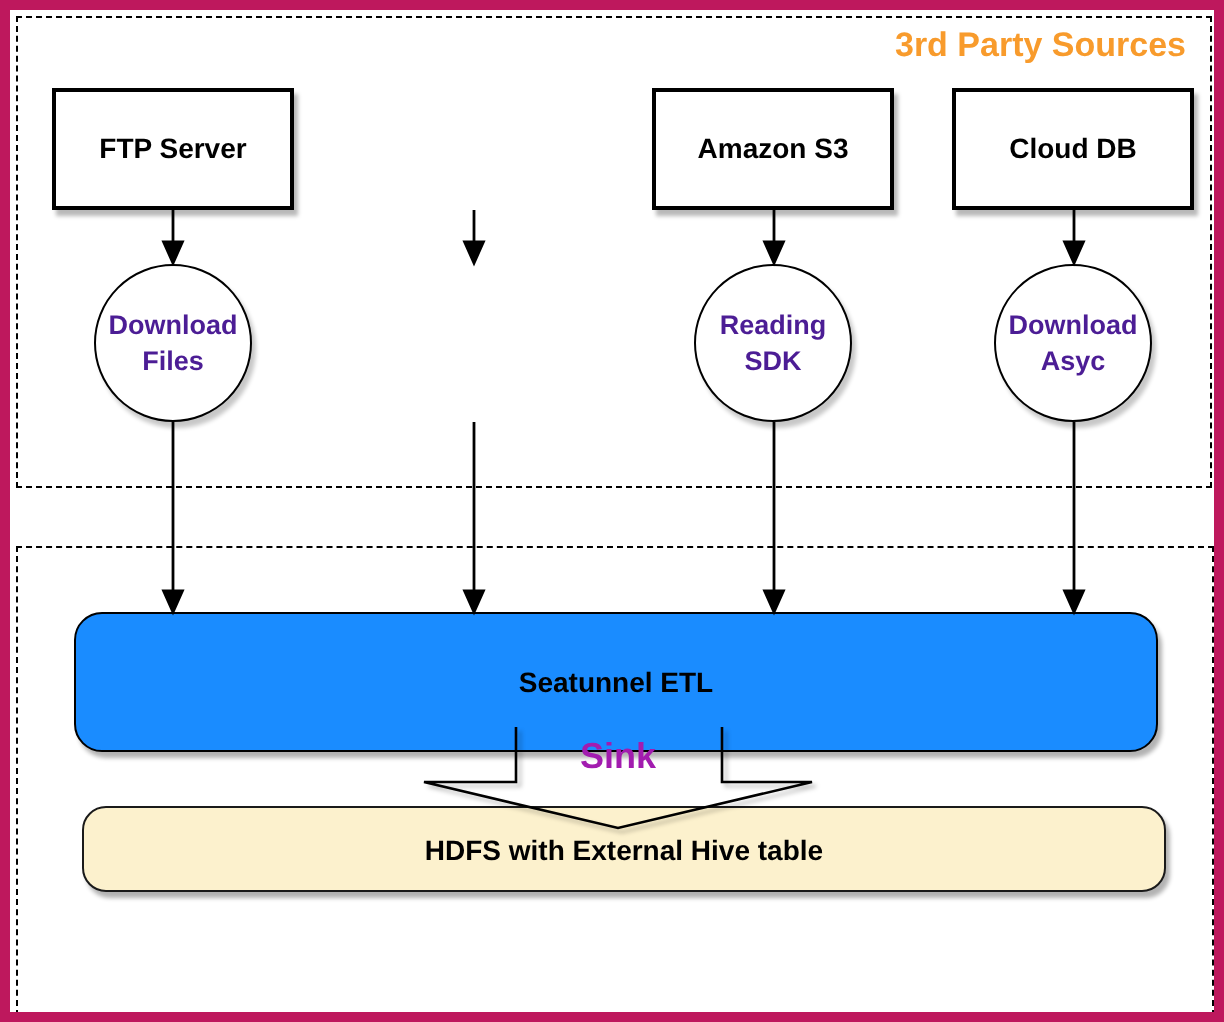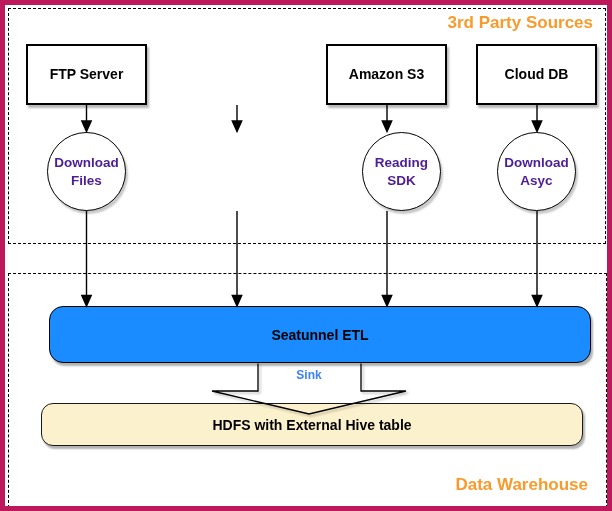--- a/index.html
+++ b/index.html
@@ -70,40 +70,39 @@
     justify-content: center;
     text-align: center;
     font-size: 13.5px;
     font-weight: 700;
     line-height: 1.3;
     color: #4c1d95;
     padding: 4px;
   }
   .method-circle.c0 { left: 42px; }
   .method-circle.c1 { left: 192px; }
-  .method-circle.c2 { left: 357px; text-align: center; }
+  .method-circle.c2 { left: 342px; text-align: center; }
   .method-circle.c3 { left: 492px; }
 
   .etl-box {
     position: absolute;
     left: 32px;
     top: 301px;
     width: 542px;
-    height: 57px;
+    height: 70px;
     background: var(--etl-blue, #1A8CFF);
     border: 1.5px solid #000;
     border-radius: 14px;
     box-shadow: 2px 3px 2px rgba(0,0,0,0.3);
     display: flex;
     align-items: center;
     justify-content: center;
     font-size: 14px;
     font-weight: 700;
     color: #000;
-    margin-left: 12px;
   }
 
   .hdfs-box {
     position: absolute;
     left: 36px;
     top: 398px;
     width: 542px;
     height: 43px;
     background: var(--hdfs-cream, #FCF1CD);
     border: 1.5px solid #1a1a1a;
@@ -116,23 +115,23 @@
     font-weight: 700;
     color: #000;
   }
 
   .sink-label {
     position: absolute;
     left: 254px;
     top: 363px;
     width: 100px;
     text-align: center;
-    font-size: 12px;
+    font-size: 18px;
     font-weight: 700;
-    color: #3b82f6;
+    color: #a21caf;
     z-index: 7;
   }
 
   svg.overlay {
     position: absolute;
     left: 0; top: 0;
     width: 612px;
     height: 511px;
     z-index: 6;
     pointer-events: none;
@@ -141,21 +140,20 @@
 </style>
 </head>
 <body>
 
 <div class="canvas">
 
   <div class="dashed-section section-sources"></div>
   <div class="dashed-section section-warehouse"></div>
 
   <div class="section-label label-sources">3rd Party Sources</div>
-  <div class="section-label label-warehouse">Data Warehouse</div>
 
   <div class="src-box c0">FTP Server</div>
   <div class="src-box c2">Amazon S3</div>
   <div class="src-box c3">Cloud DB</div>
 
   <div class="method-circle c0">Download Files</div>
   <div class="method-circle c2">Reading SDK</div>
   <div class="method-circle c3">Download Asyc</div>
 
   <div class="etl-box">

